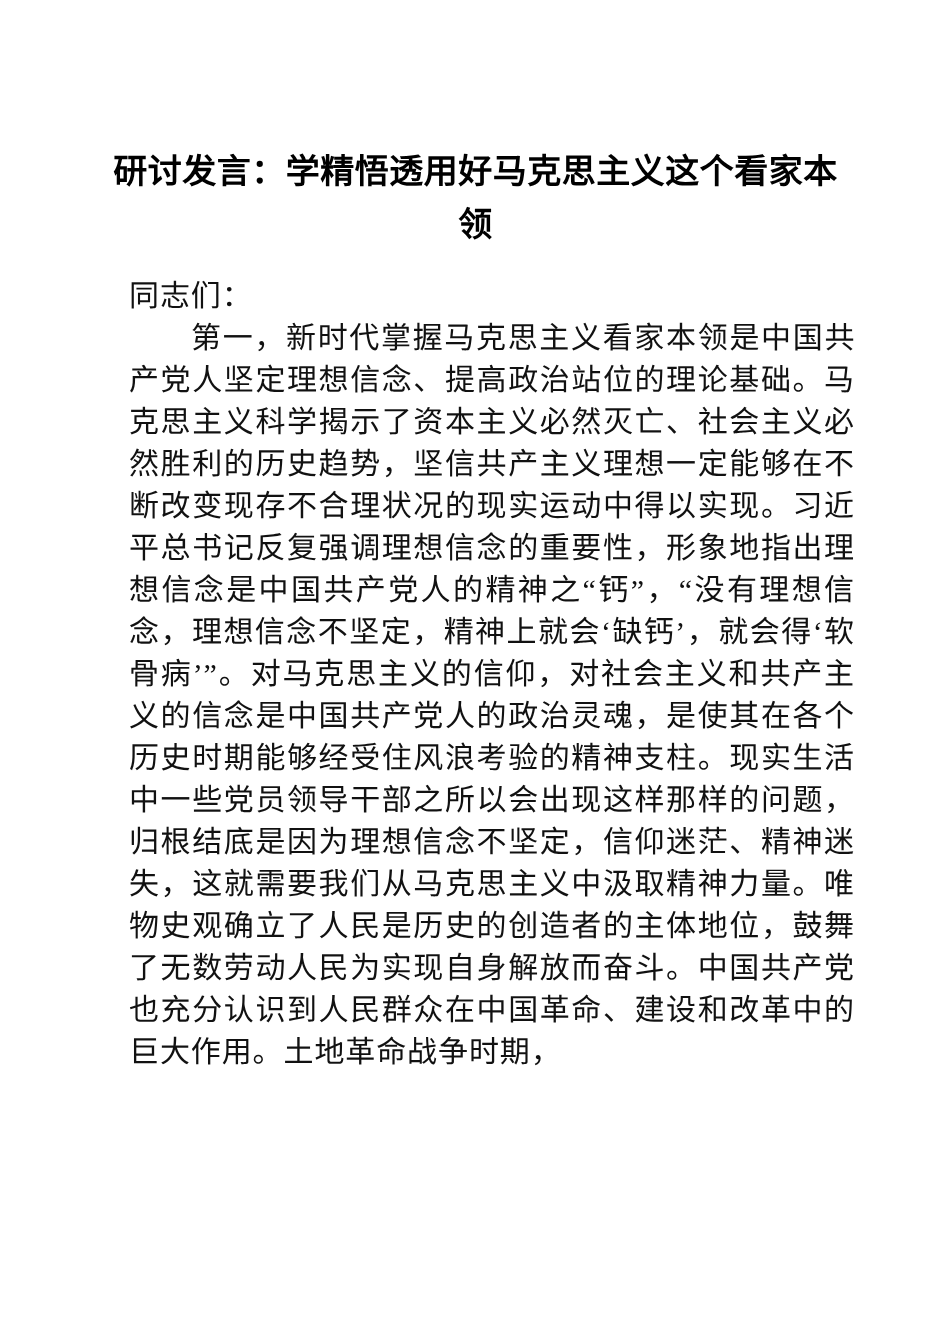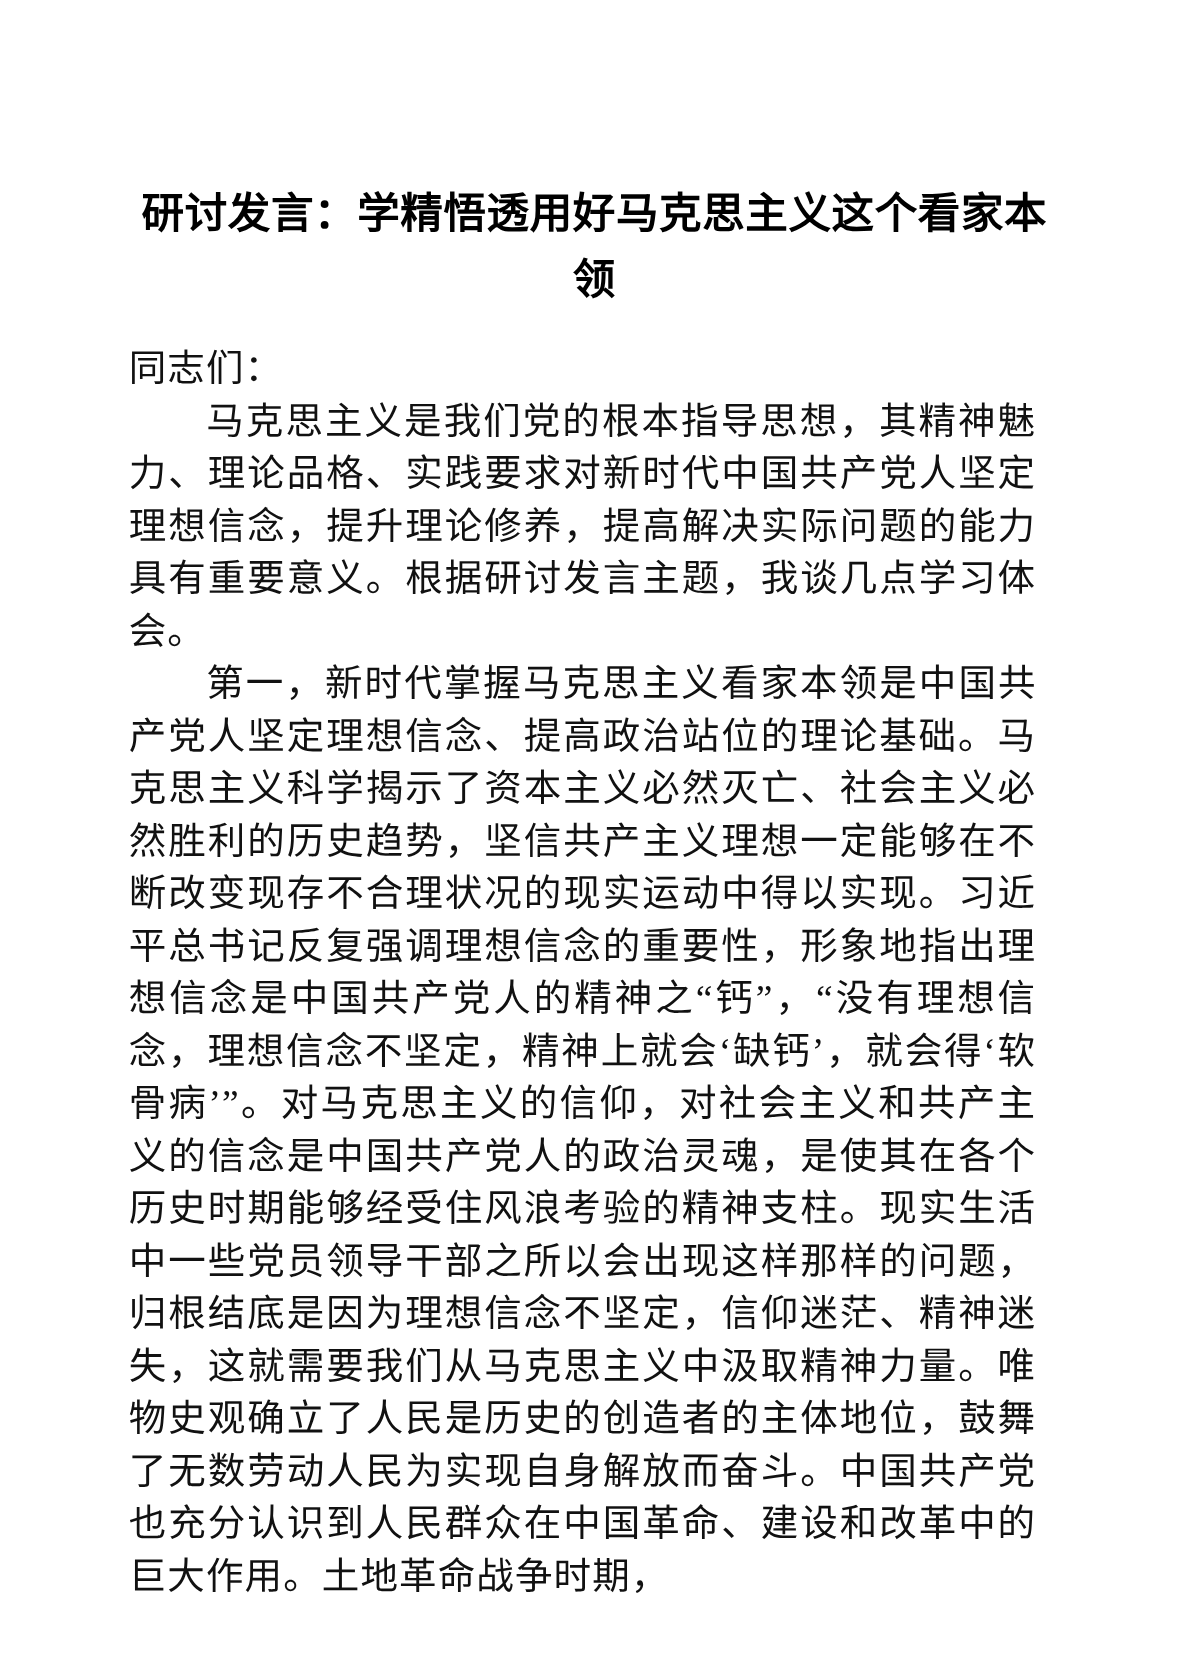--- a/index.html
+++ b/index.html
@@ -35,21 +35,21 @@
     font-size: 34px;
     line-height: 53px;
     letter-spacing: 0.5px;
     color: #000000;
     white-space: normal;
   }
 
   
   #doc-body {
     position: absolute;
-    left: 103px;
+    left: 129px;
     top: 275px;
     width: 726px;
   }
 
   .para {
     font-family: "Liberation Serif", "DejaVu Serif", serif;
     font-size: 30px;
     line-height: 42px;
     color: #111111;
     margin: 0;
@@ -79,21 +79,20 @@
 <body>
 
 <div id="page">
 
   <h1 id="doc-title">研讨发言：学精悟透用好马克思主义这个看家本领</h1>
 
   <div id="doc-body">
 
     <p class="para salutation">同志们：</p>
 
-    <p class="para indent">马克思主义是我们党的根本指导思想，其精神魅力、理论品格、实践要求对新时代中国共产党人坚定理想信念，提升理论修养，提高解决实际问题的能力具有重要意义。根据研讨发言主题，我谈几点学习体会。</p>
 
     <p class="para indent">
       <b class="bold">第一，新时代掌握马克思主义看家本领是中国共产党人坚定理想信念、提高政治站位的理论基础。</b><span>马克思主义科学揭示了资本主义必然灭亡、社会主义必然胜利的历史趋势，坚信共产主义理想一定能够在不断改变现存不合理状况的现实运动中得以实现。习近平总书记反复强调理想信念的重要性，形象地指出理想信念是中国共产党人的精神之“钙”，“没有理想信念，理想信念不坚定，精神上就会‘缺钙’，就会得‘软骨病’”。对马克思主义的信仰，对社会主义和共产主义的信念是中国共产党人的政治灵魂，是使其在各个历史时期能够经受住风浪考验的精神支柱。现实生活中一些党员领导干部之所以会出现这样那样的问题，归根结底是因为理想信念不坚定，信仰迷茫、精神迷失，这就需要我们从马克思主义中汲取精神力量。唯物史观确立了人民是历史的创造者的主体地位，鼓舞了无数劳动人民为实现自身解放而奋斗。中国共产党也充分认识到人民群众在中国革命、建设和改革中的巨大作用。土地革命战争时期，</span>
     </p>
 
   </div>
 
 </div>
 
 </body></html>

